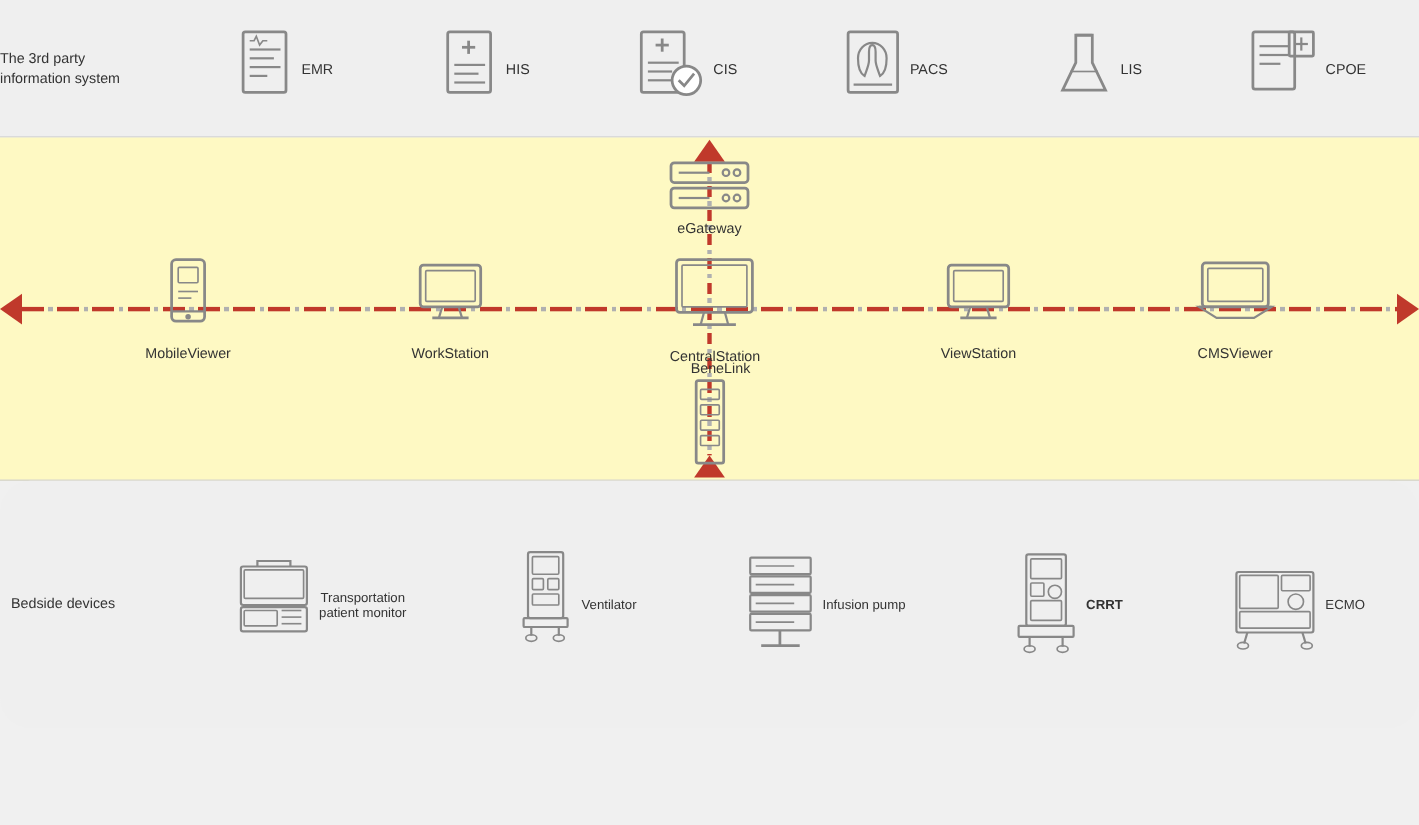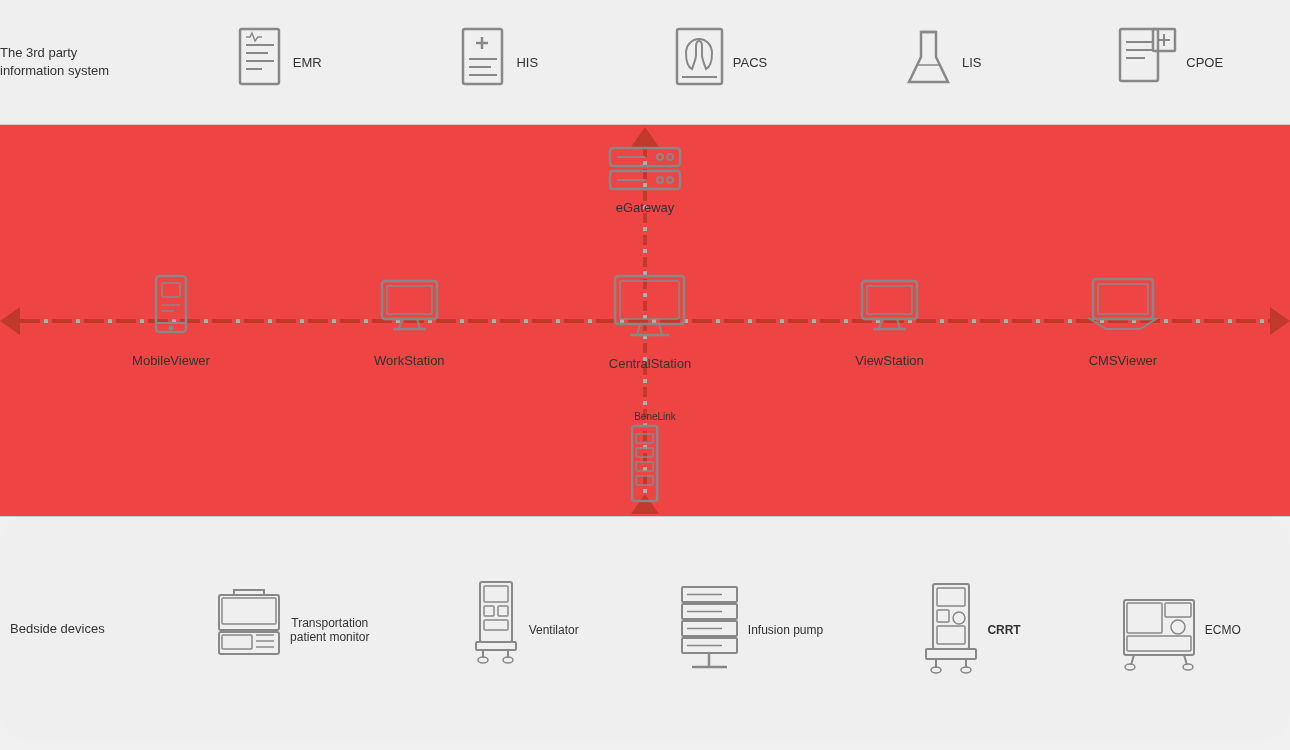--- a/index.html
+++ b/index.html
@@ -40,22 +40,22 @@
       align-items: center;
       gap: 6px;
     }
     .icon-item .label {
       font-size: 13px;
       color: #333;
     }
 
     
     .middle-section {
-      background: #ef4444;
-      height: 392px;
+      background: #fef9c3;
+      height: 312px;
       position: relative;
       border-bottom: 1px solid #ccc;
     }
 
     
     .h-line {
       position: absolute;
       top: 50%;
       left: 0;
       right: 0;
@@ -203,20 +203,34 @@
         <rect x="8" y="2" width="39" height="55" rx="2" fill="none" stroke="#888" stroke-width="2.5"></rect>
         <line x1="27" y1="10" x2="27" y2="22" stroke="#888" stroke-width="2.5"></line>
         <line x1="21" y1="16" x2="33" y2="16" stroke="#888" stroke-width="2.5"></line>
         <line x1="14" y1="32" x2="42" y2="32" stroke="#888" stroke-width="2"></line>
         <line x1="14" y1="40" x2="36" y2="40" stroke="#888" stroke-width="2"></line>
         <line x1="14" y1="48" x2="42" y2="48" stroke="#888" stroke-width="2"></line>
       </svg>
       <span class="label">HIS</span>
     </div>
 
+    <div class="icon-item">
+      <svg width="65" height="70" viewBox="0 0 65 70">
+        <rect x="5" y="2" width="39" height="55" rx="2" fill="none" stroke="#888" stroke-width="2.5"></rect>
+        <line x1="24" y1="8" x2="24" y2="20" stroke="#888" stroke-width="2.5"></line>
+        <line x1="18" y1="14" x2="30" y2="14" stroke="#888" stroke-width="2.5"></line>
+        <line x1="11" y1="30" x2="39" y2="30" stroke="#888" stroke-width="2"></line>
+        <line x1="11" y1="38" x2="33" y2="38" stroke="#888" stroke-width="2"></line>
+        <line x1="11" y1="46" x2="39" y2="46" stroke="#888" stroke-width="2"></line>
+
+        <circle cx="46" cy="46" r="13" fill="white" stroke="#888" stroke-width="2.5"></circle>
+        <polyline points="39,46 44,51 53,40" fill="none" stroke="#888" stroke-width="2.5"></polyline>
+      </svg>
+      <span class="label">CIS</span>
+    </div>
 
     <div class="icon-item">
       <svg width="55" height="70" viewBox="0 0 55 70">
         <rect x="5" y="2" width="45" height="55" rx="2" fill="none" stroke="#888" stroke-width="2.5"></rect>
 
         <path d="M27 12 C20 12 14 18 14 26 C14 34 16 40 20 42 C22 36 24 32 24 28 L24 20 C24 16 25 14 27 14 C29 14 30 16 30 20 L30 28 C30 32 32 36 34 42 C38 40 40 34 40 26 C40 18 34 12 27 12Z" fill="none" stroke="#888" stroke-width="2"></path>
         <line x1="10" y1="50" x2="45" y2="50" stroke="#888" stroke-width="2"></line>
       </svg>
       <span class="label">PACS</span>
     </div>
@@ -275,21 +289,21 @@
     </svg>
     <span style="font-size:13px; color:#333; margin-top:2px;">eGateway</span>
   </div>
 
   <div style="position:absolute; left:50%; bottom:0; transform:translateX(-50%); display:flex; flex-direction:column; align-items:center; height:50%; z-index:3; width:28px;">
     <div class="v-dashed"></div>
     <div class="arrow-up" style="margin-bottom:2px;"></div>
   </div>
 
   <div style="position:absolute; left:50%; bottom:10px; transform:translateX(-50%); display:flex; flex-direction:column; align-items:center; z-index:10;">
-    <span style="font-size:10px; color:#333; margin-bottom:4px;margin-left:20px;">BeneLink</span>
+    <span style="font-size:13px; color:#333; margin-bottom:4px;margin-left:20px;">BeneLink</span>
     <svg width="45" height="80" viewBox="0 0 45 80">
 
       <rect x="10" y="0" width="25" height="75" rx="2" fill="none" stroke="#888" stroke-width="2.5"></rect>
       <rect x="14" y="8" width="17" height="9" rx="1" fill="none" stroke="#888" stroke-width="1.5"></rect>
       <rect x="14" y="22" width="17" height="9" rx="1" fill="none" stroke="#888" stroke-width="1.5"></rect>
       <rect x="14" y="36" width="17" height="9" rx="1" fill="none" stroke="#888" stroke-width="1.5"></rect>
       <rect x="14" y="50" width="17" height="9" rx="1" fill="none" stroke="#888" stroke-width="1.5"></rect>
     </svg>
   </div>
 

